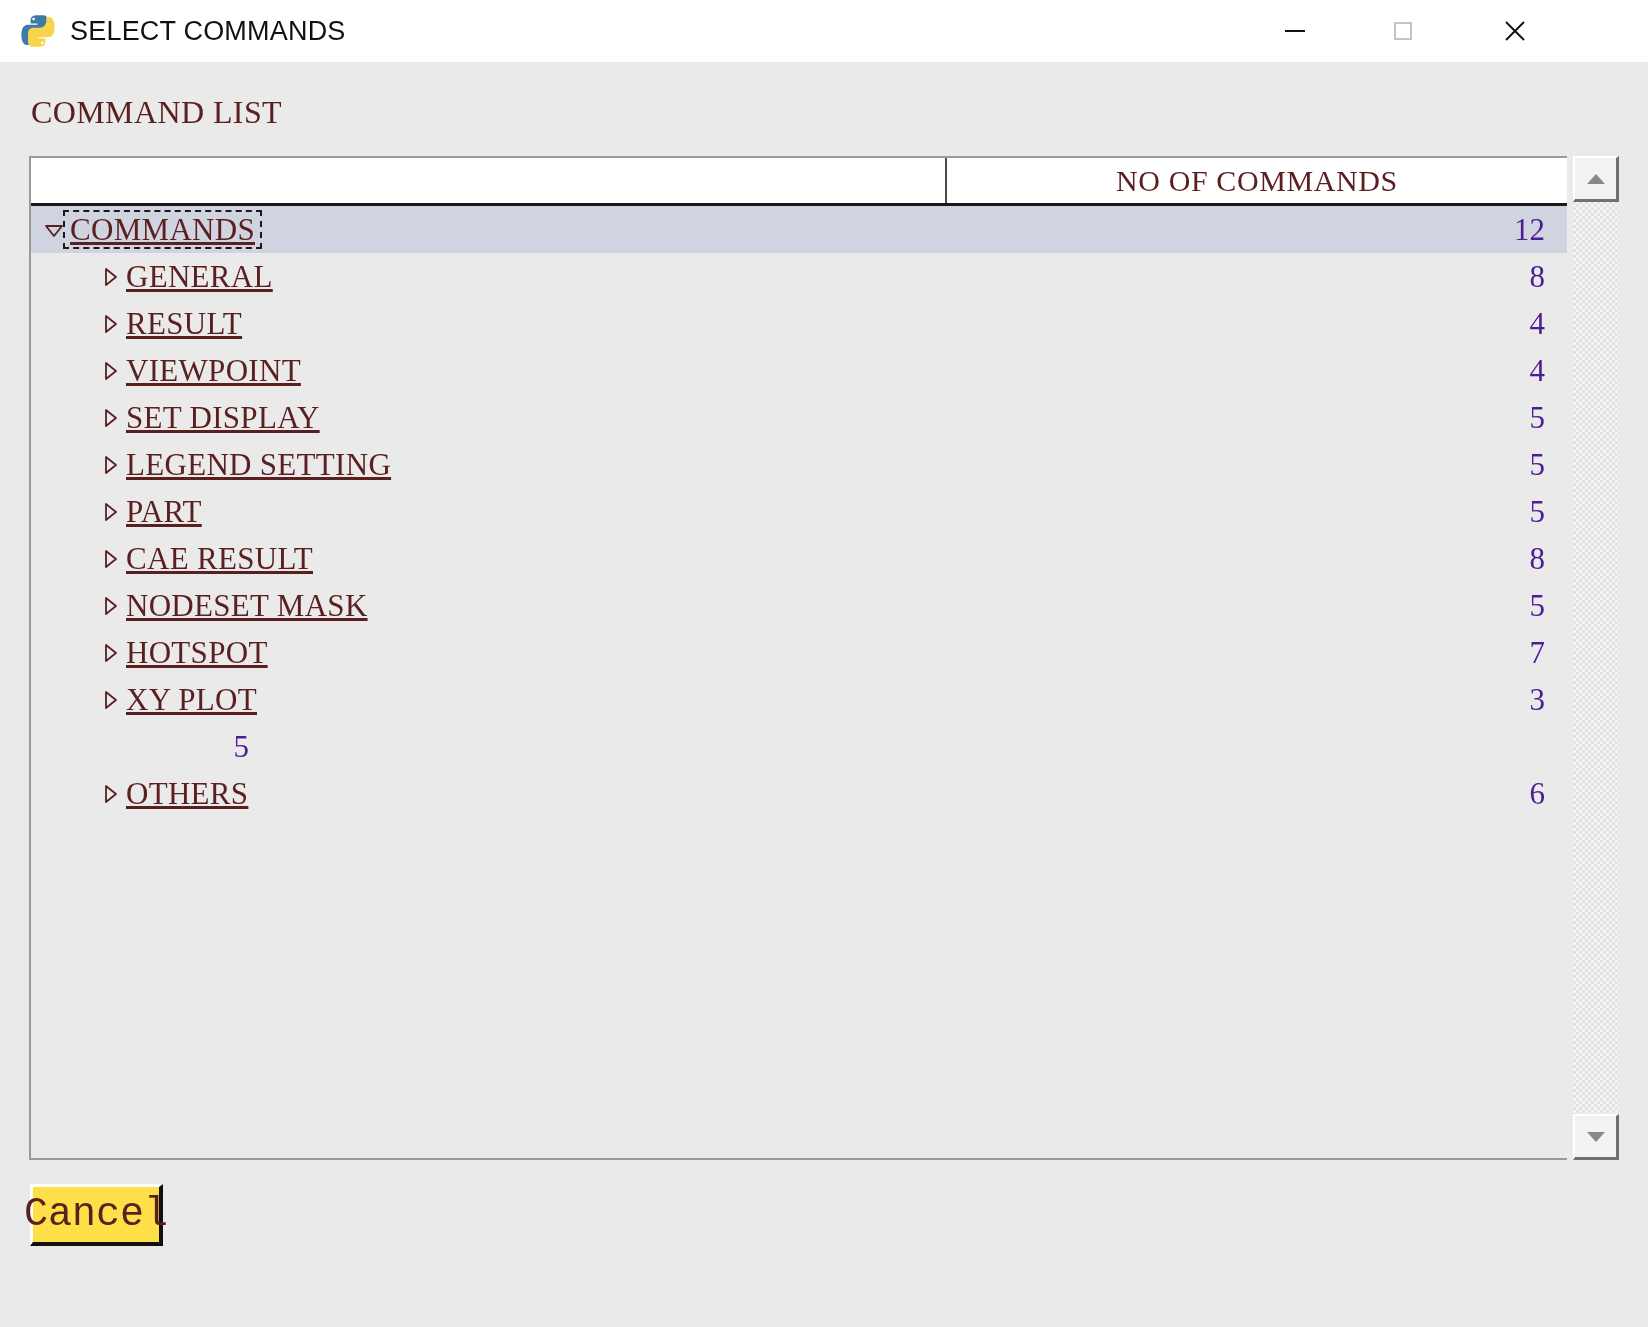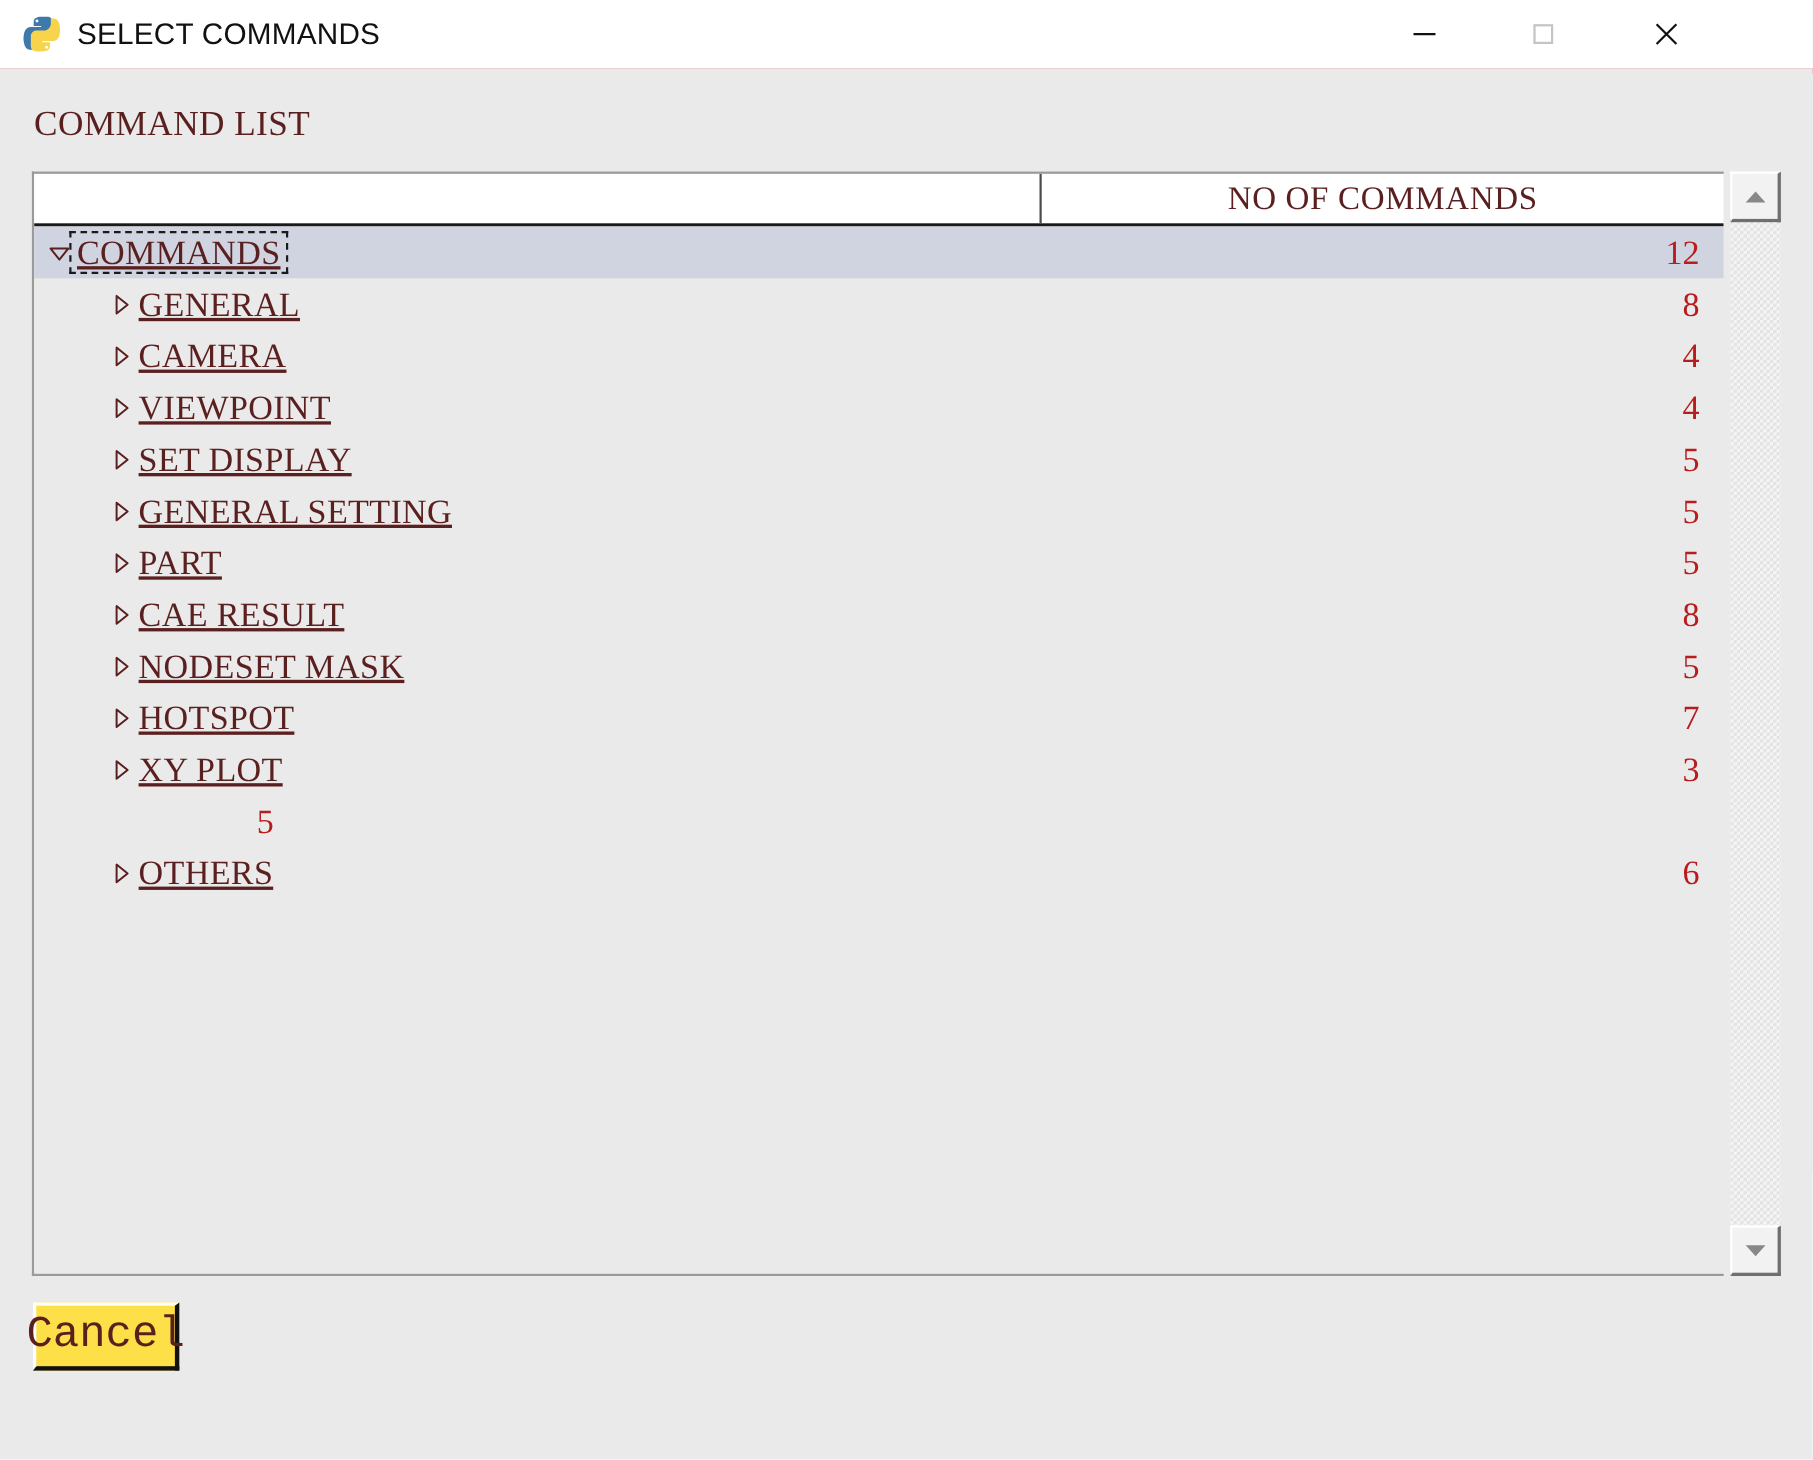--- a/index.html
+++ b/index.html
@@ -172,21 +172,21 @@
     outline: 2px dashed #1a1a1a;
     outline-offset: 2px;
   }
   .row-count {
     flex: 0 0 auto;
     width: 240px;
     text-align: right;
     padding-right: 22px;
     font-family: "Liberation Serif", serif;
     font-size: 31px;
-    color: #b91c1c;
+    color: #4c1d95;
     box-sizing: border-box;
   }
 
   
   #scrollbar {
     position: absolute;
     left: 1573px;
     top: 94px;
     width: 46px;
     height: 1004px;
@@ -308,21 +308,21 @@
         </div>
 
         <div class="tree-row">
           <div class="row-label-wrap">
             <span class="indent-child"></span>
             <span class="twisty">
               <svg width="24" height="24" viewBox="0 0 24 24">
                   <polygon points="8,4 8,20 18,12" fill="none" stroke="#5a1f1f" stroke-width="1.8" stroke-linejoin="round"></polygon>
                 </svg>
             </span>
-            <span class="row-text">CAMERA</span>
+            <span class="row-text">RESULT</span>
           </div>
           <div class="row-count">4</div>
         </div>
 
         <div class="tree-row">
           <div class="row-label-wrap">
             <span class="indent-child"></span>
             <span class="twisty">
               <svg width="24" height="24" viewBox="0 0 24 24">
                   <polygon points="8,4 8,20 18,12" fill="none" stroke="#5a1f1f" stroke-width="1.8" stroke-linejoin="round"></polygon>
@@ -347,21 +347,21 @@
         </div>
 
         <div class="tree-row">
           <div class="row-label-wrap">
             <span class="indent-child"></span>
             <span class="twisty">
               <svg width="24" height="24" viewBox="0 0 24 24">
                   <polygon points="8,4 8,20 18,12" fill="none" stroke="#5a1f1f" stroke-width="1.8" stroke-linejoin="round"></polygon>
                 </svg>
             </span>
-            <span class="row-text">GENERAL SETTING</span>
+            <span class="row-text">LEGEND SETTING</span>
           </div>
           <div class="row-count">5</div>
         </div>
 
         <div class="tree-row">
           <div class="row-label-wrap">
             <span class="indent-child"></span>
             <span class="twisty">
               <svg width="24" height="24" viewBox="0 0 24 24">
                   <polygon points="8,4 8,20 18,12" fill="none" stroke="#5a1f1f" stroke-width="1.8" stroke-linejoin="round"></polygon>

